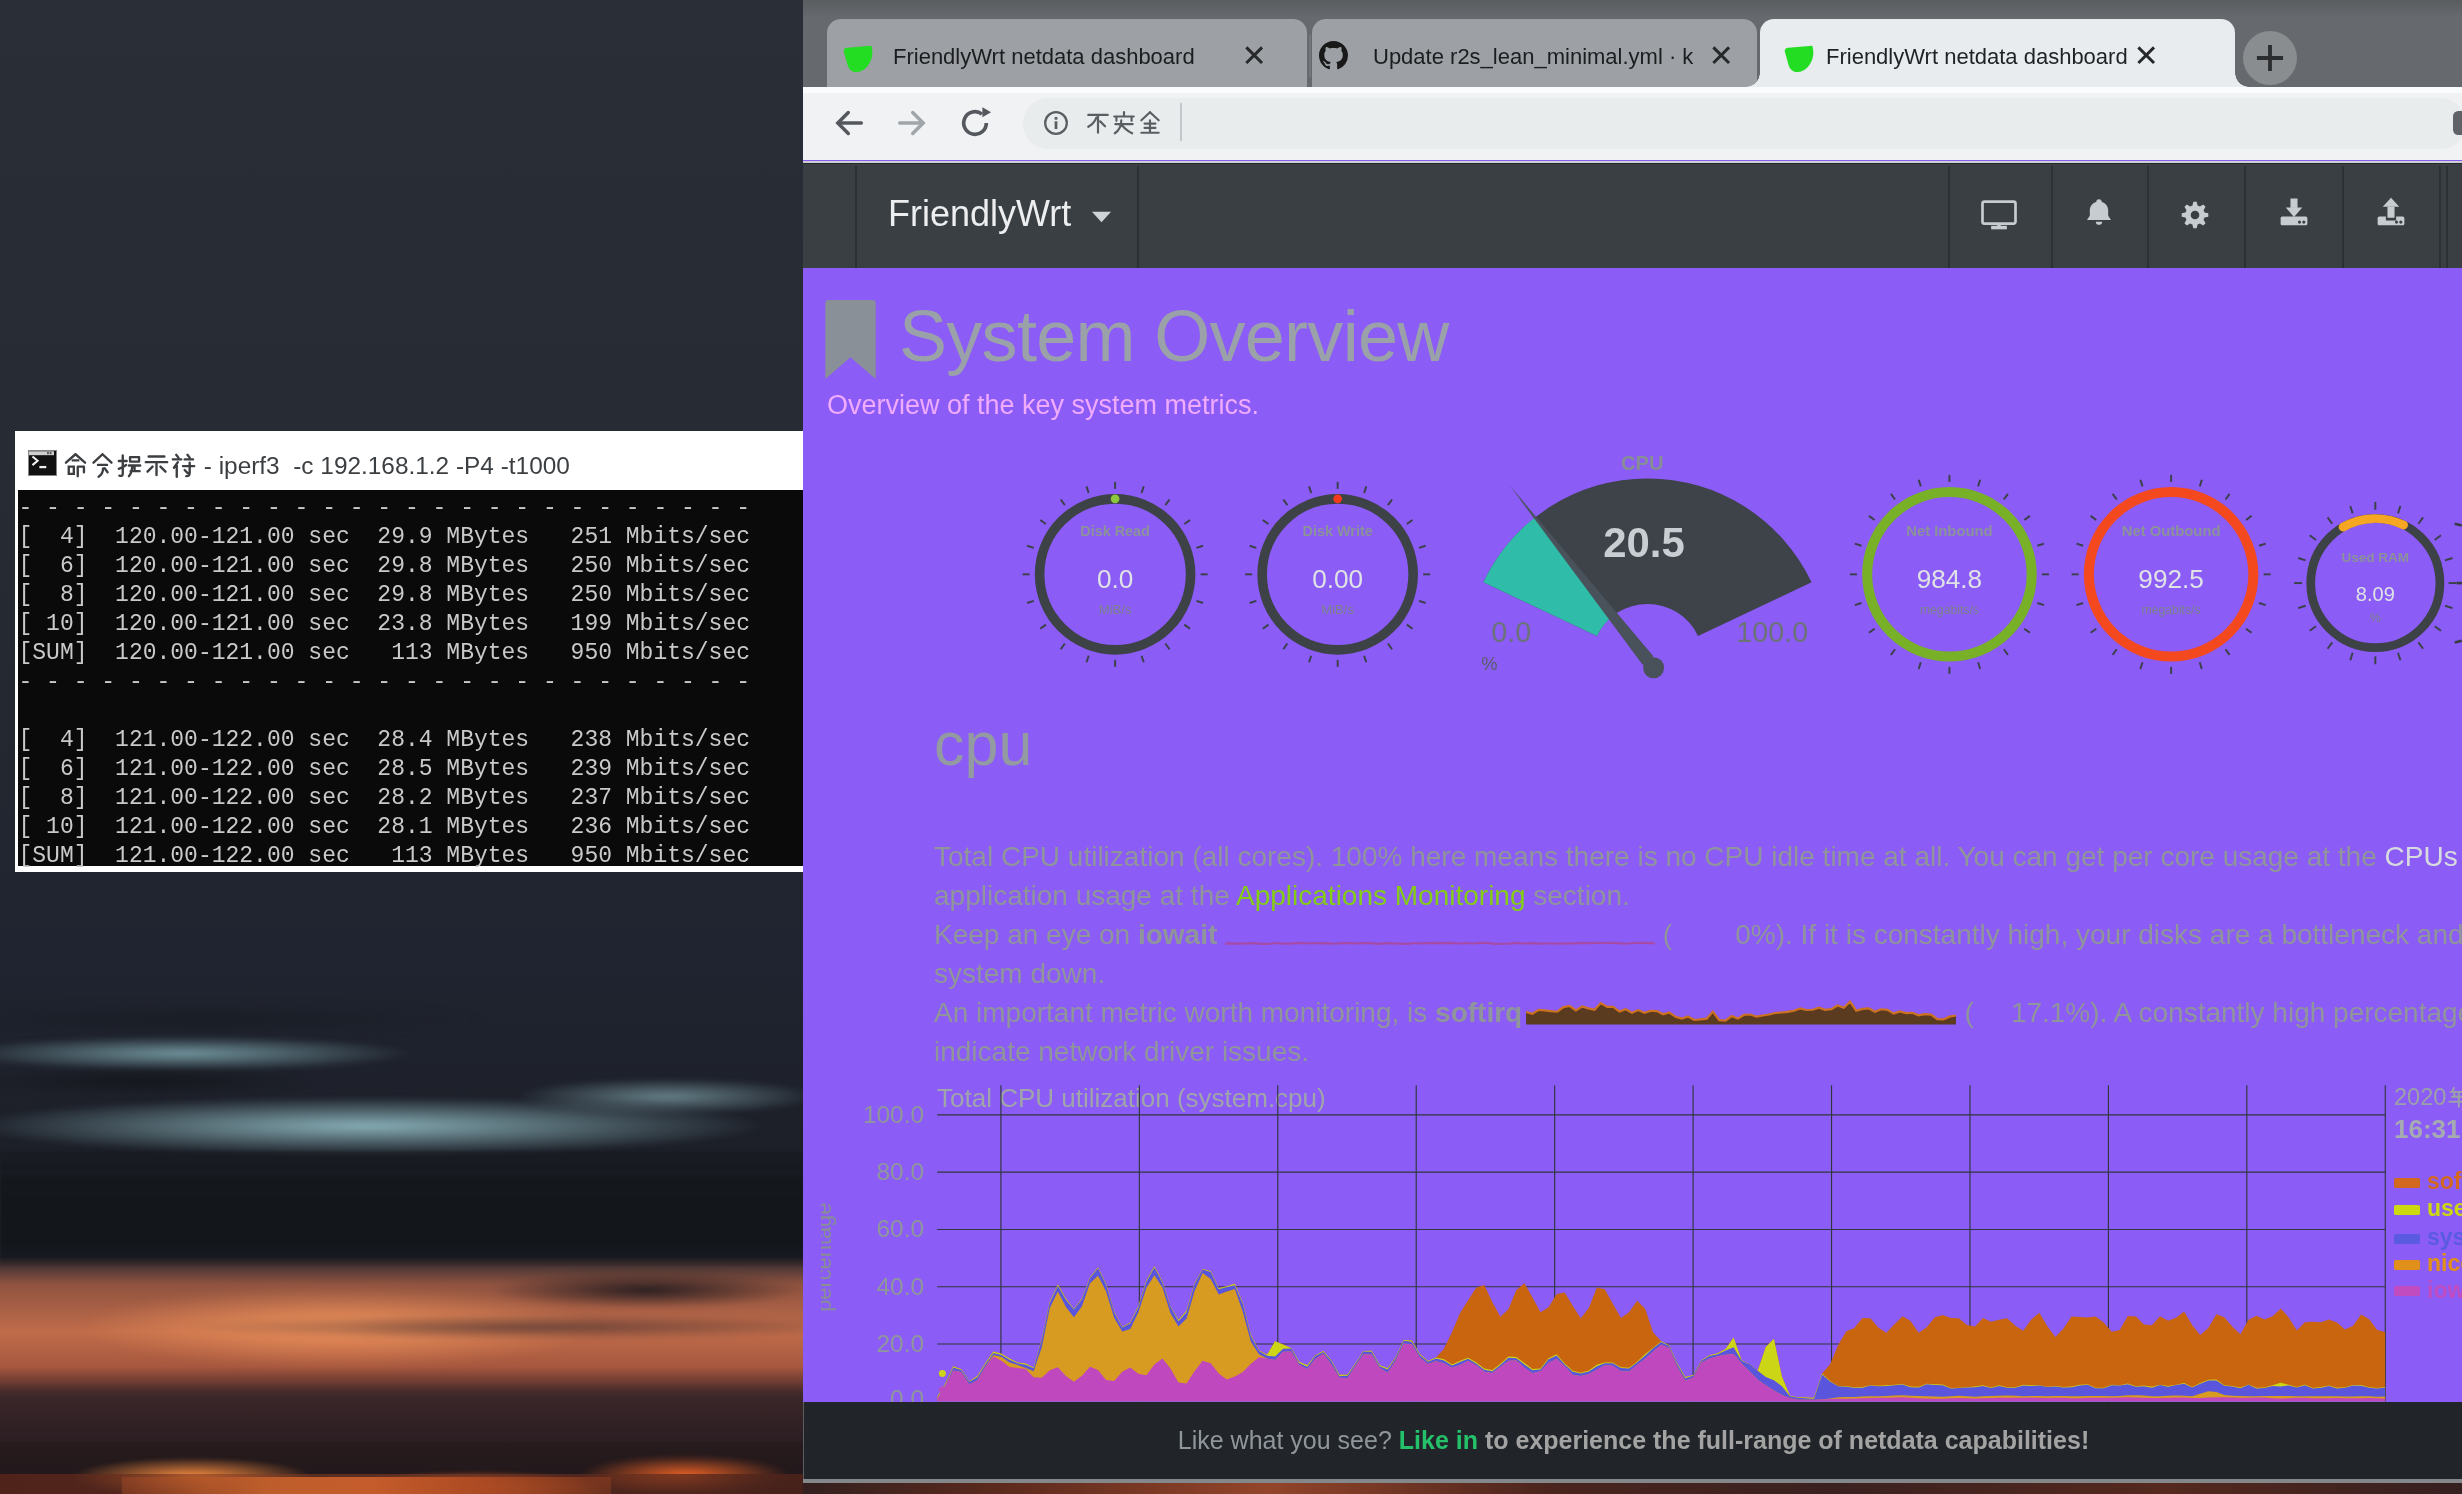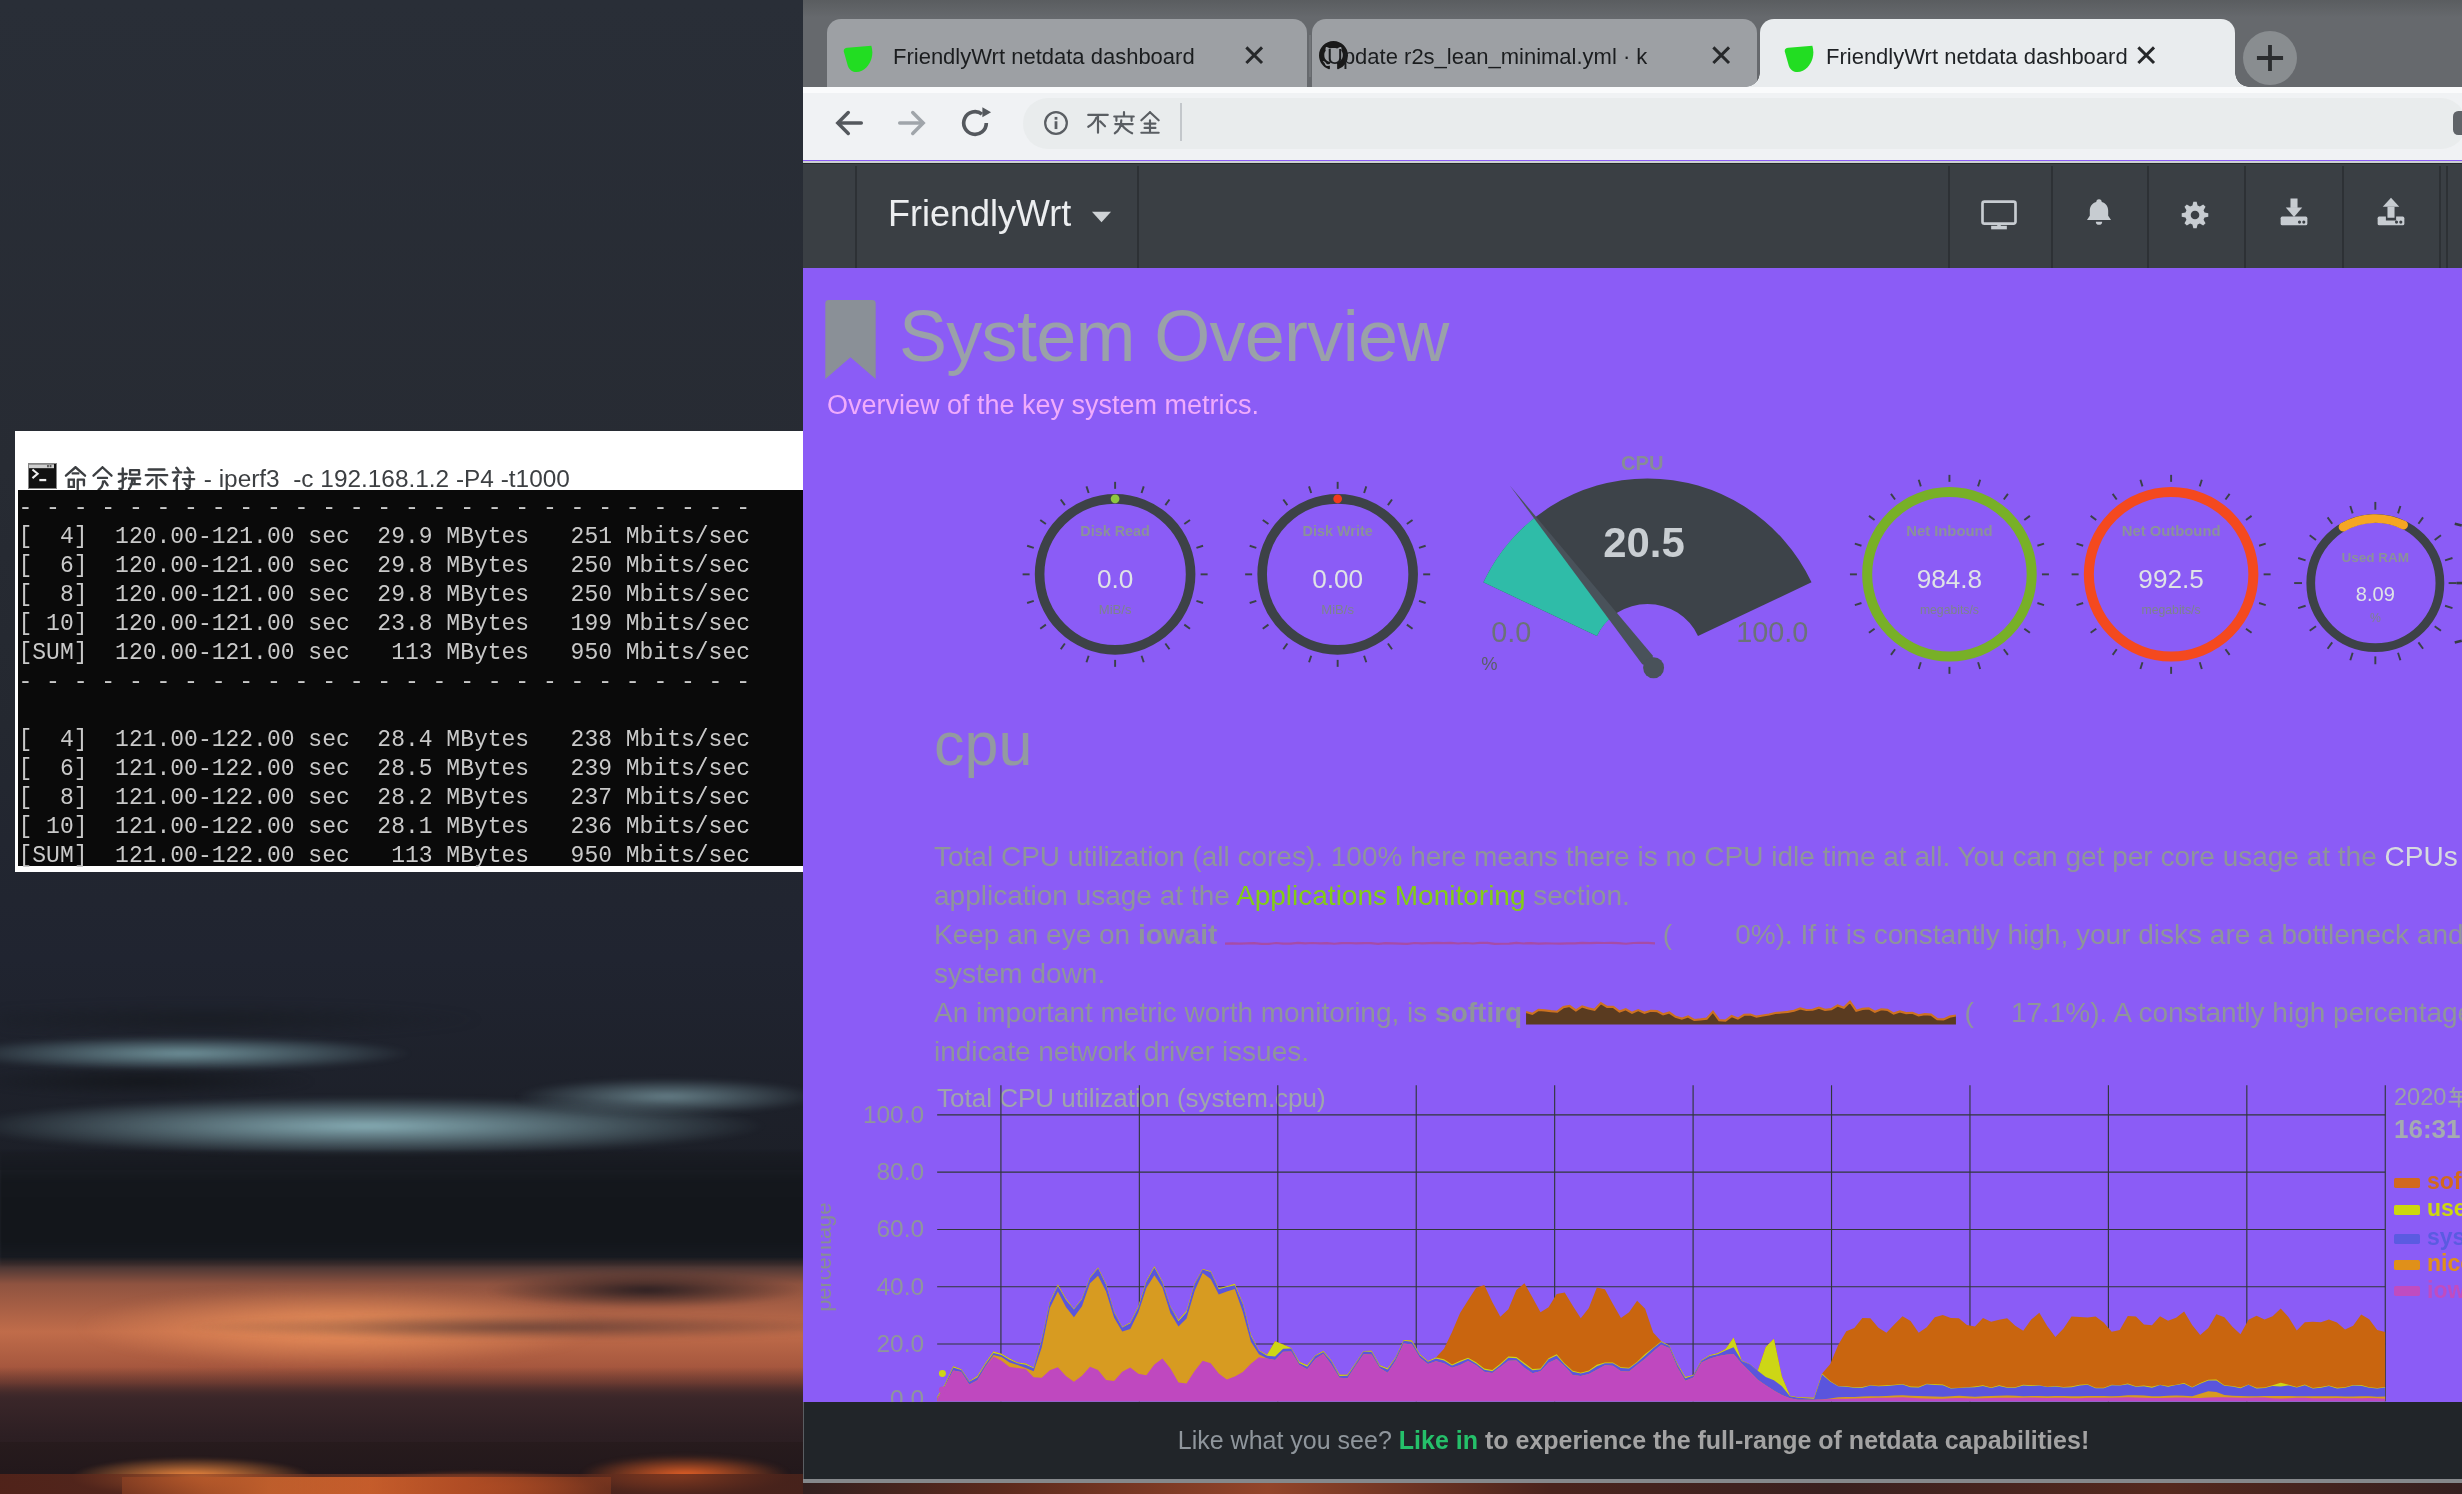--- a/index.html
+++ b/index.html
@@ -19,21 +19,21 @@
 <div class="abs" style="left:0;top:1367px;width:821px;height:100px;background:linear-gradient(180deg,rgba(58,38,41,0),#3a2629 32%,#2d1f23 68%,#261b1f 100%)"></div>
 <div class="abs" style="left:0;top:1442px;width:821px;height:52px;background:linear-gradient(180deg,#271b1d,#20161a)"></div>
 <div class="abs" style="left:26px;top:1448px;width:332px;height:47px;background:radial-gradient(ellipse 50% 58% at 50% 62%,#ff9040,rgba(255,144,64,0) 73%);filter:blur(1.7px)"></div>
 <div class="abs" style="left:297px;top:1462px;width:358px;height:40px;background:radial-gradient(ellipse 50% 58% at 50% 64%,#f66e2c,rgba(246,110,44,0) 73%);filter:blur(1.7px)"></div>
 <div class="abs" style="left:541px;top:1448px;width:288px;height:47px;background:radial-gradient(ellipse 50% 58% at 50% 58%,#ea6226,rgba(234,98,38,0) 73%);filter:blur(2.6px)"></div>
 <div class="abs" style="left:122px;top:1477px;width:489px;height:16.6px;background:linear-gradient(90deg,rgba(255,124,52,.55),#ff8434 30%,#ea6224 70%,rgba(234,98,36,.45))"></div>
 <div class="abs" style="left:0px;top:1474px;width:821px;height:20px;background:linear-gradient(90deg,rgba(85,36,26,.9),rgba(122,53,32,.55) 25%,rgba(150,70,42,.5) 45%,rgba(106,47,30,.6) 70%,rgba(74,35,27,.9))"></div>
 <div class="abs" style="left:803px;top:1483px;width:1659px;height:11.4px;background:linear-gradient(90deg,#33201f,#5c2a1d 12%,#93452a 28%,#4a241d 45%,#3a2120 62%,#55291e 82%,#352020)"></div>
 
 <div class="abs" style="left:15px;top:431px;width:790px;height:441px;background:#fff">
- <div class="abs" style="left:0;top:17px;width:790px;height:59px;background:#fff">
+ <div class="abs" style="left:0;top:4px;width:790px;height:59px;background:#fff">
   <div class="abs" style="left:13px;top:15px;width:29px;height:26px;background:#111;border:1.7px solid #858585">
     <svg width="25" height="23" viewBox="0 0 29 26">
           <path d="M4 6 l6 5 -6 5" stroke="#efefef" stroke-width="2.4" fill="none"></path>
           <rect x="12" y="17" width="8" height="2.6" fill="#efefef"></rect>
           <rect x="0" y="0" width="29" height="4.5" fill="#cfcfcf"></rect>
           <rect x="21" y="0.8" width="2" height="2.6" fill="#555"></rect>
           <rect x="24" y="0.8" width="2" height="2.6" fill="#555"></rect>
         </svg>
   </div>
   <div class="abs" style="left:47px;top:15px;font-size:24.4px;color:#3c3f42;white-space:nowrap"><svg width="27" height="27" viewBox="0 0 24 24" style="vertical-align:-3.5px;position:relative;top:1.7px" fill="none" stroke="#3c3f42" stroke-width="2.1" stroke-linecap="round">
@@ -77,21 +77,21 @@
  <svg class="abs" style="left:439px;top:43px" width="24.4" height="24.4" viewBox="0 0 28 28">
       <path d="M5 5 L23 23 M23 5 L5 23" stroke="#26282a" stroke-width="3.4"></path>
     </svg>
 
  <div class="abs" style="left:506px;top:35px;width:1.7px;height:42px;background:#73767a"></div>
 
  <div class="abs" style="left:509px;top:19px;width:445px;height:68px;background:#9da0a4;border-radius:14px 14px 0 0"></div>
  <svg width="29" height="29" viewBox="0 0 16 16" style="position:absolute;left:516px;top:41px">
       <path fill="#191919" fill-rule="evenodd" d="M8 0C3.58 0 0 3.58 0 8c0 3.54 2.29 6.53 5.47 7.59.4.07.55-.17.55-.38 0-.19-.01-.82-.01-1.49-2.01.37-2.53-.49-2.69-.94-.09-.23-.48-.94-.82-1.13-.28-.15-.68-.52-.01-.53.63-.01 1.08.58 1.23.82.72 1.21 1.87.87 2.33.66.07-.52.28-.87.51-1.07-1.78-.2-3.64-.89-3.64-3.95 0-.87.31-1.59.82-2.15-.08-.2-.36-1.02.08-2.12 0 0 .67-.21 2.2.82.64-.18 1.32-.27 2-.27.68 0 1.36.09 2 .27 1.53-1.04 2.2-.82 2.2-.82.44 1.1.16 1.92.08 2.12.51.56.82 1.27.82 2.15 0 3.07-1.87 3.75-3.65 3.95.29.25.54.73.54 1.48 0 1.07-.01 1.93-.01 2.2 0 .21.15.46.55.38A8.012 8.012 0 0 0 16 8c0-4.42-3.58-8-8-8z"></path>
     </svg>
- <div class="abs" style="left:524px;top:44px;font-size:22px;color:#1b1d1f;width:345px;overflow:hidden;white-space:nowrap">Update r2s_lean_minimal.yml · k</div>
+ <div class="abs" style="left:570px;top:44px;font-size:22px;color:#1b1d1f;width:345px;overflow:hidden;white-space:nowrap">Update r2s_lean_minimal.yml · k</div>
  <svg class="abs" style="left:906px;top:43px" width="24.4" height="24.4" viewBox="0 0 28 28">
       <path d="M5 5 L23 23 M23 5 L5 23" stroke="#26282a" stroke-width="3.4"></path>
     </svg>
 
  <div class="abs" style="left:957px;top:19px;width:475px;height:68px;background:#e9ecee;border-radius:14px 14px 0 0"></div>
  <div class="abs" style="left:943px;top:73px;width:14px;height:14px;background:radial-gradient(circle 14px at 0 0, transparent 13.5px, #e9ecee 14px)"></div>
  <div class="abs" style="left:1432px;top:73px;width:14px;height:14px;background:radial-gradient(circle 14px at 14px 0, transparent 13.5px, #e9ecee 14px)"></div>
  <svg class="abs" style="left:981px;top:44px" width="32" height="29" viewBox="0 0 36 32">
       <path d="M2 6 C2 3.5 3.5 2.5 6.5 2.5 L33.5 3.5 C35.5 14.5 30 26 19.5 30 C12.5 32.5 6 29.5 4.5 22.5 Z" fill="#22dd22" transform="rotate(-7 18 16)"></path>
     </svg>

